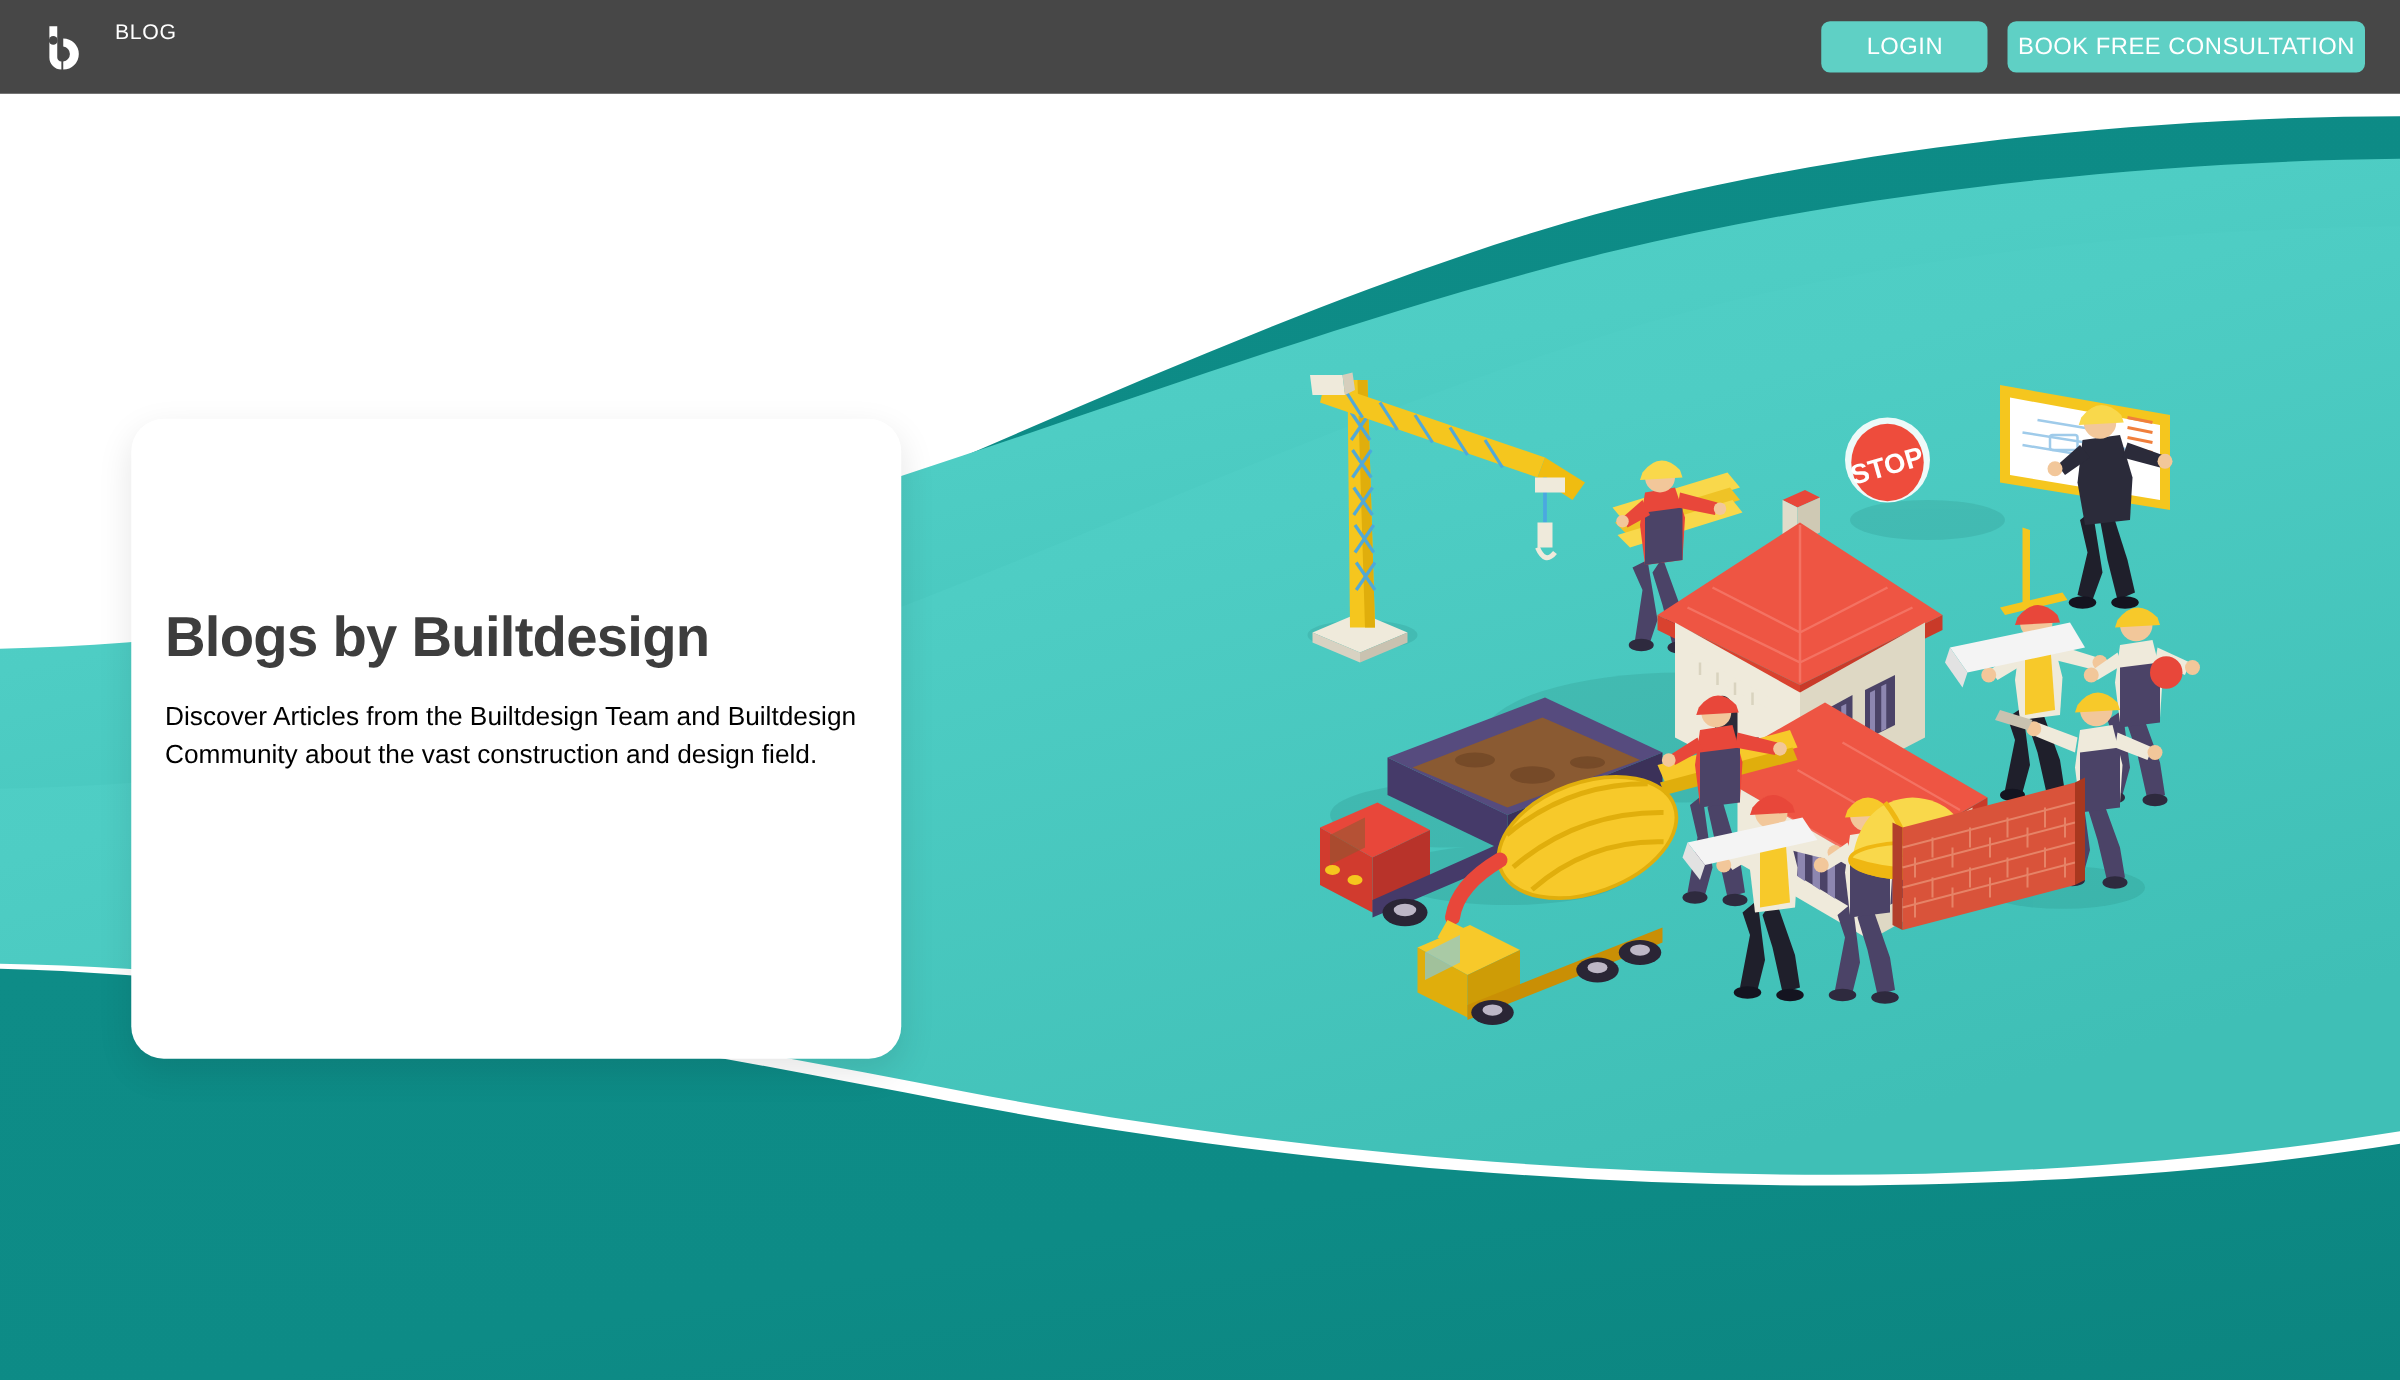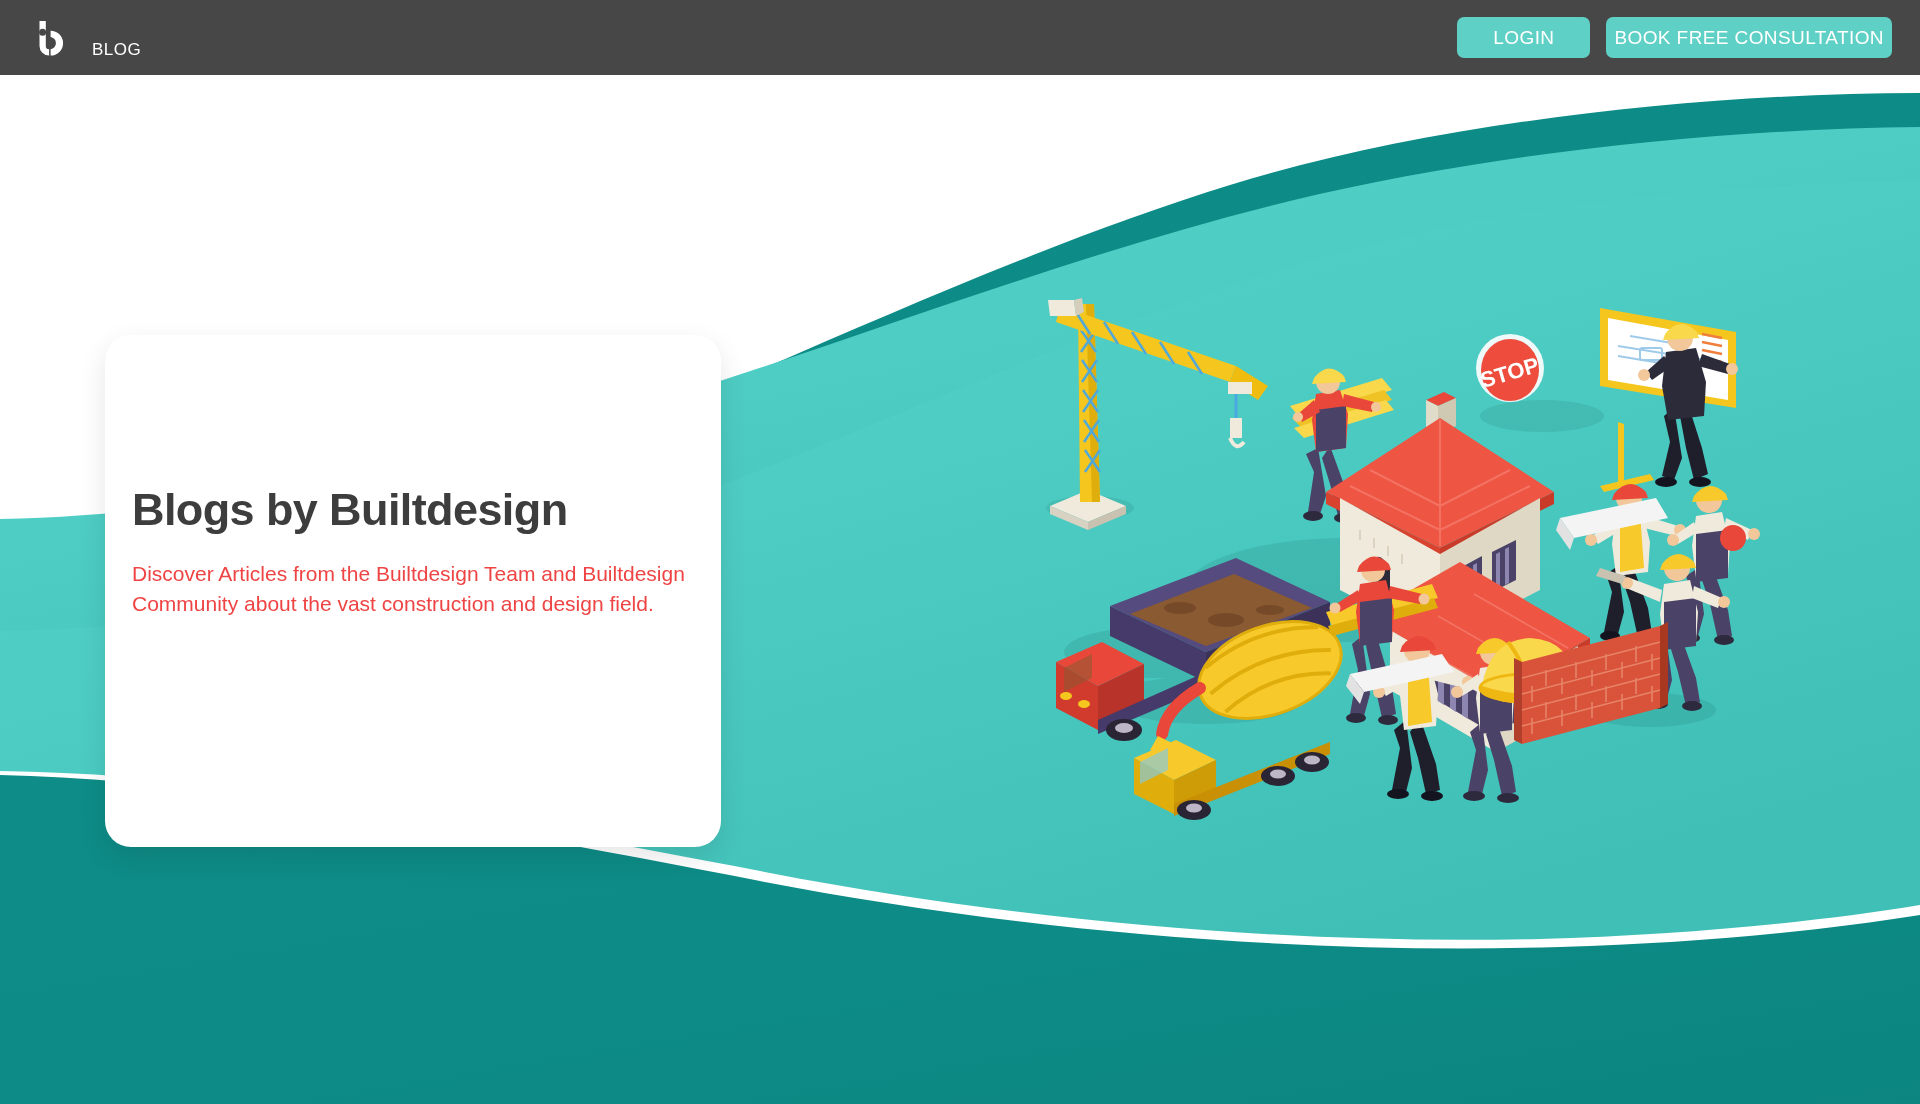--- a/index.html
+++ b/index.html
@@ -13,21 +13,21 @@
   .page { position:relative; width:1920px; height:1104px; background:#fff; }
 
   
   .navbar {
     position:absolute; top:0; left:0;
     width:1920px; height:75px;
     background:#474747;
     display:flex; align-items:center;
     z-index:40;
   }
-  .brand { display:flex; align-items:flex-end; padding-left:26px; }
+  .brand { display:flex; align-items:flex-start; padding-left:26px; }
   .logo-mark { width:44px; height:44px; display:block; }
   .brand-label {
     color:#ffffff; font-size:17px; letter-spacing:.5px;
     margin-left:22px; font-weight:400;
   }
   .nav-actions {
     margin-left:auto; display:flex; align-items:center;
     gap:16px; padding-right:28px;
   }
   .btn {
@@ -67,21 +67,21 @@
     border-radius:26px;
     box-shadow:0 10px 28px rgba(0,0,0,.10);
     z-index:20;
     padding:150px 0 0 27px;
   }
   .hero-title {
     font-size:45px; font-weight:bold; color:#3d3d3d;
     letter-spacing:-.6px; line-height:1.12;
   }
   .hero-sub {
-    margin-top:24px; font-size:21px; color:#ef4444;
+    margin-top:24px; font-size:21px; color:#000000;
     line-height:1.42; max-width:660px;
   }
 </style>
 </head>
 <body>
 
 <div class="page">
 
   <div class="navbar">
     <div class="brand">

